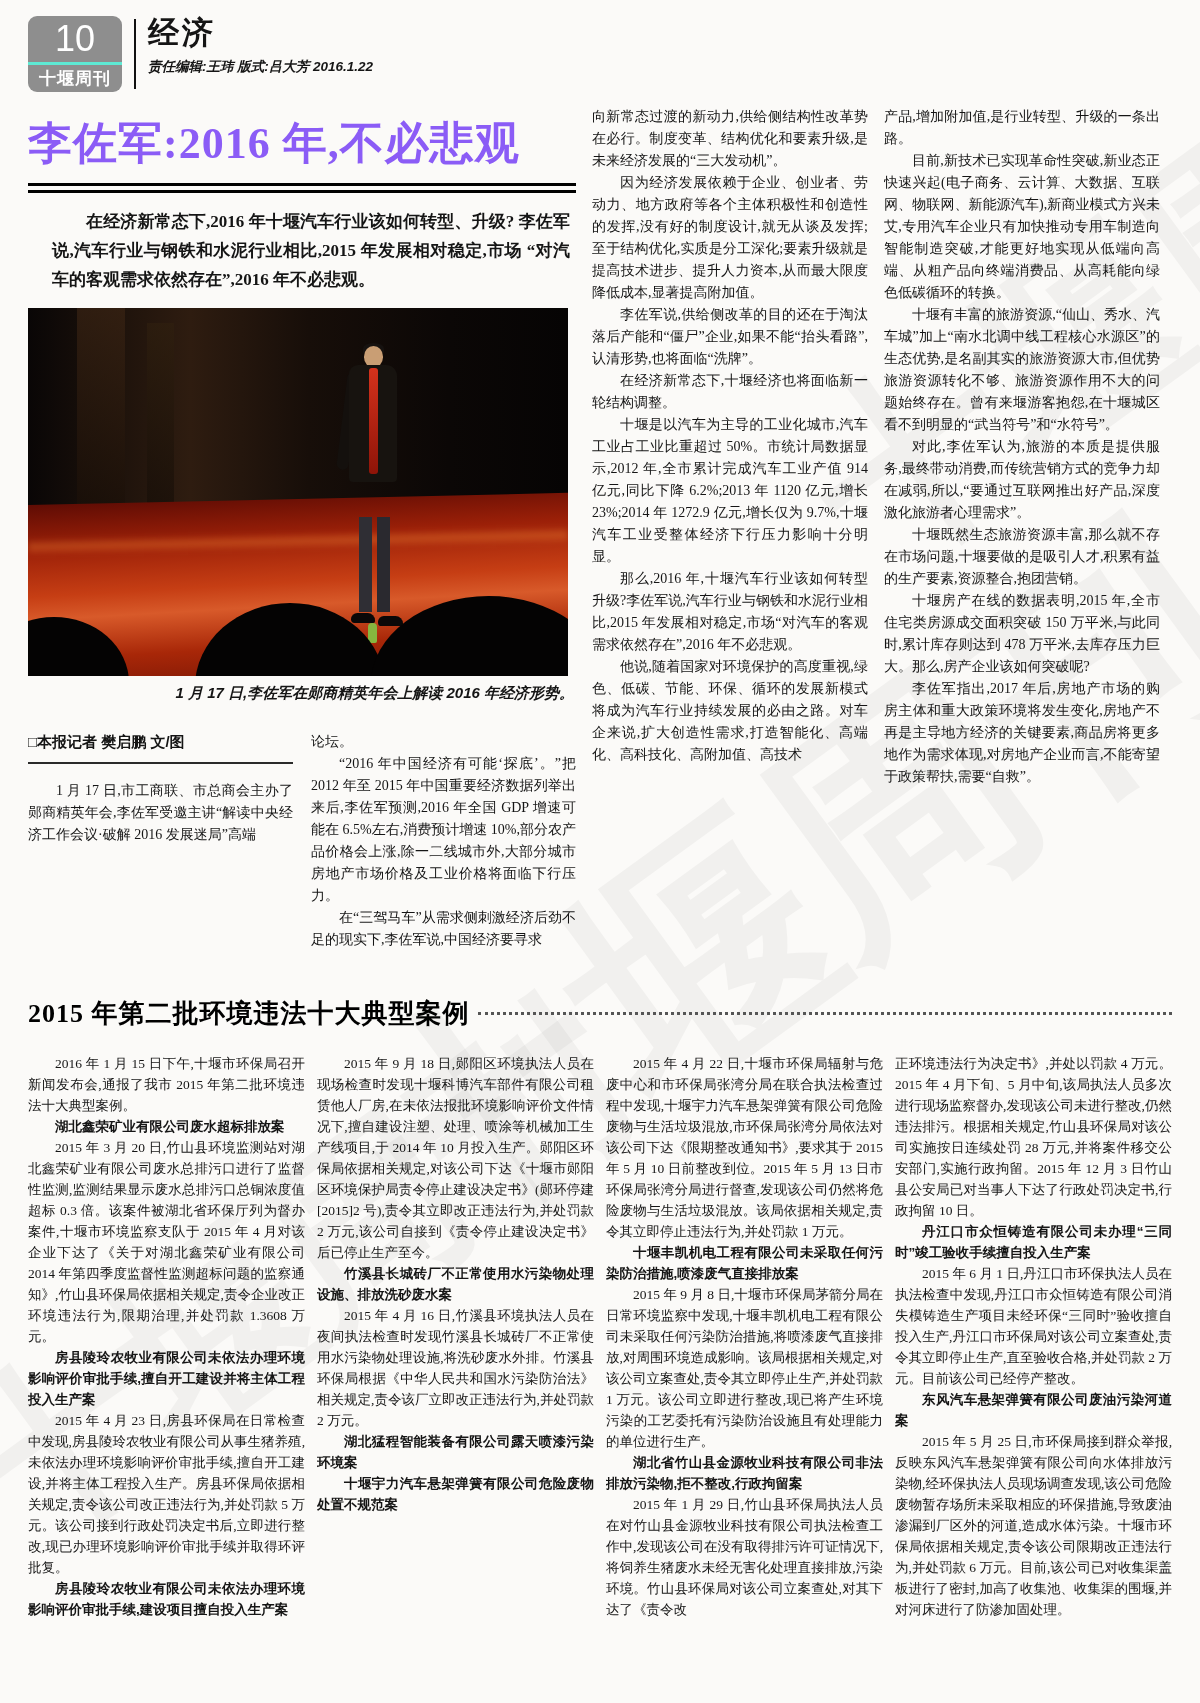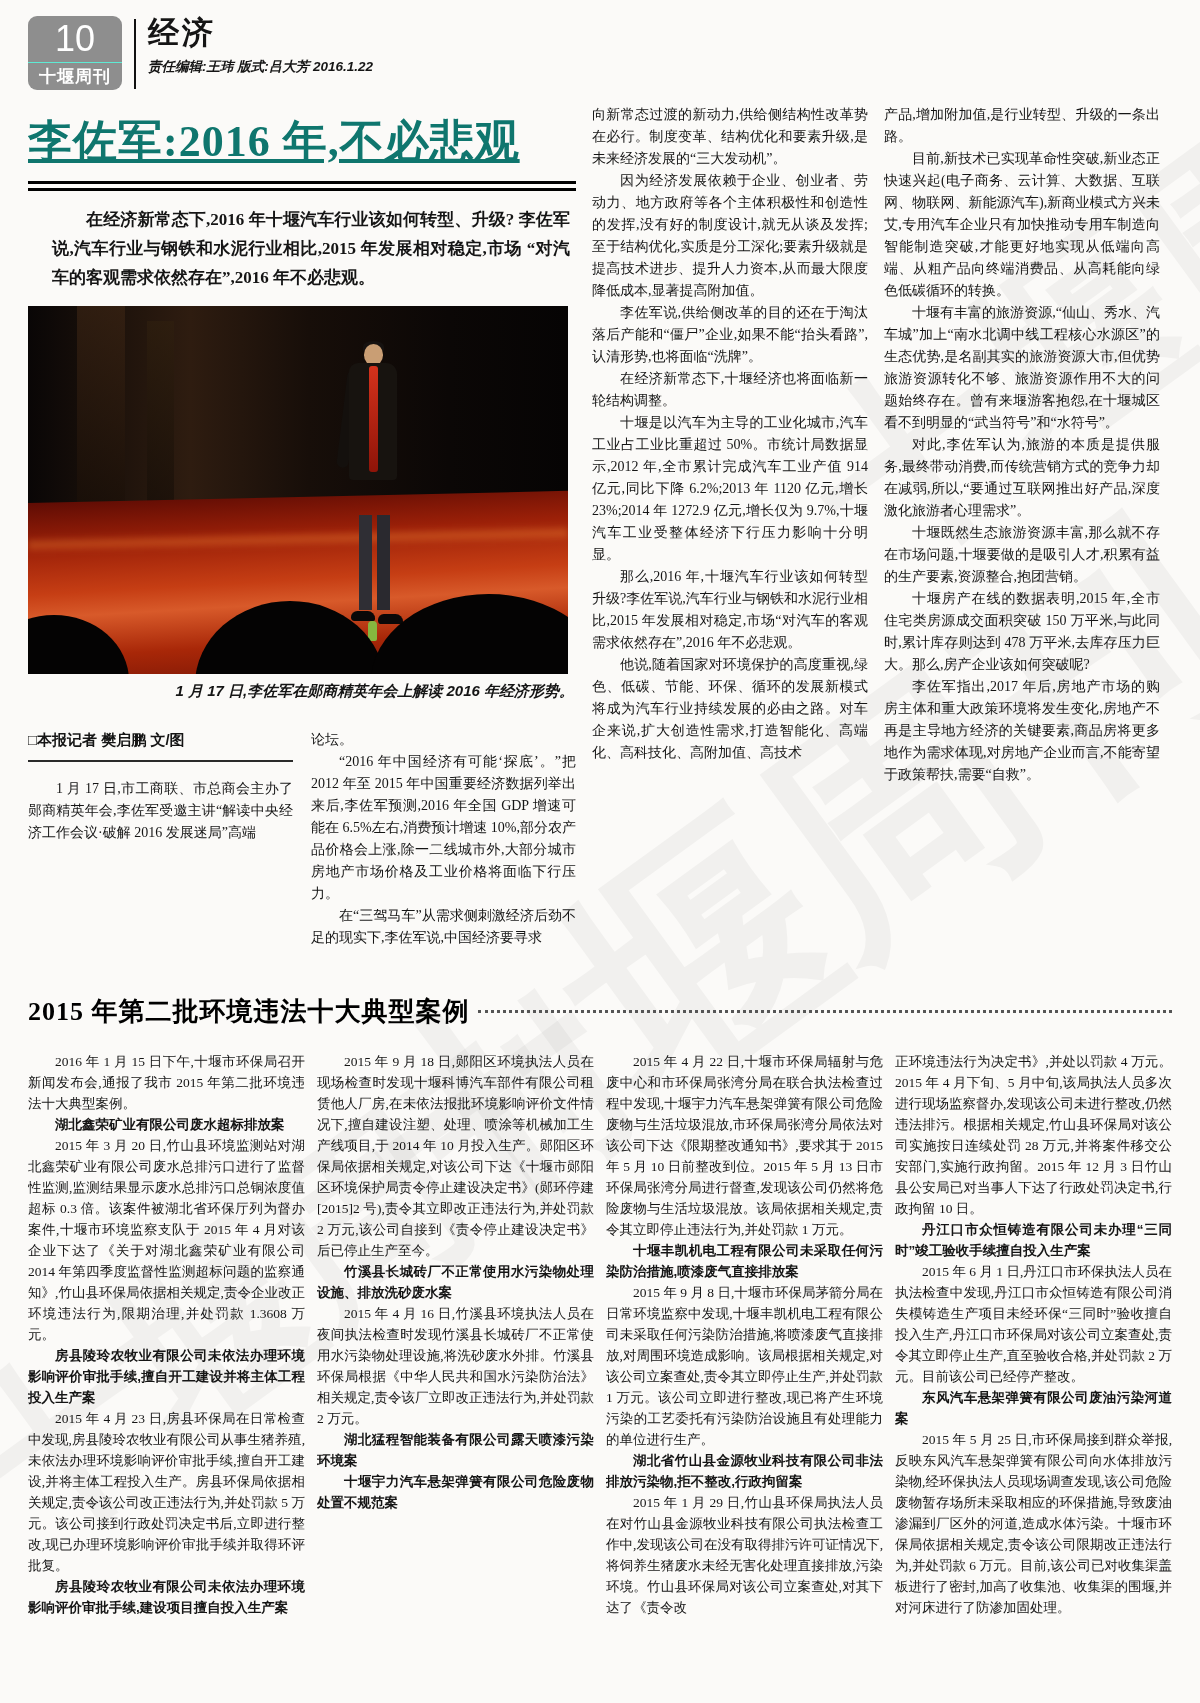--- a/index.html
+++ b/index.html
@@ -9,31 +9,31 @@
   .wm{position:absolute;font-family:"Liberation Sans","DejaVu Sans",sans-serif;font-weight:900;
       color:rgba(130,130,130,0.08);transform:rotate(-36deg);white-space:nowrap;pointer-events:none;z-index:0;}
   .wm1{font-size:250px;left:300px;top:720px;}
   .wm2{font-size:200px;left:760px;top:150px;}
   .wm3{font-size:190px;left:-90px;top:1150px;}
   .content{position:relative;z-index:1;}
   
   .page-header{display:flex;align-items:flex-start;}
   .page-badge{width:94px;border-radius:9px;overflow:hidden;background:#8e8e8e;color:#fff;text-align:center;
               font-family:"Liberation Sans","DejaVu Sans",sans-serif;flex:none;}
-  .badge-num{font-size:36px;line-height:46px;height:46px;border-bottom:1px solid #5eead4;}
+  .badge-num{font-size:36px;line-height:46px;height:46px;border-bottom:3px solid #5eead4;}
   .badge-name{font-size:17px;font-weight:bold;height:27px;line-height:27px;letter-spacing:1px;}
   .header-divider{width:2px;height:70px;background:#111;margin:3px 12px 0 12px;flex:none;}
   .section-name{font-size:31px;font-weight:900;letter-spacing:3px;line-height:1.1;
                 font-family:"Liberation Sans","DejaVu Sans",sans-serif;}
   .header-meta{font-size:13.5px;font-weight:bold;font-style:italic;margin-top:8px;
                font-family:"Liberation Sans","DejaVu Sans",sans-serif;}
   
   .article1{display:flex;gap:16px;margin-top:10px;height:882px;overflow:hidden;}
   .a1-left{width:548px;flex:none;}
-  .headline{font-size:44px;font-weight:900;letter-spacing:1px;line-height:1.2;margin:16px 0 12px 0;color:#0f766e;text-decoration:underline;}
+  .headline{font-size:44px;font-weight:900;letter-spacing:1px;line-height:1.2;margin:16px 0 12px 0;color:#8b5cf6;}
   .double-rule{border-top:3px solid #000;border-bottom:3px solid #000;height:4px;margin-bottom:14px;}
   .lead{font-size:17px;line-height:29px;font-weight:bold;text-align:justify;text-indent:2em;
         margin:0 6px 14px 24px;}
   
   .photo{position:relative;width:540px;height:368px;background:#0e0a08;overflow:hidden;}
   .ph-wall{position:absolute;left:0;right:0;top:0;height:58%;
            background:linear-gradient(90deg,#090606 0%,#1d120b 16%,#2e1c10 30%,#170e09 52%,#0b0706 78%,#060404 100%);}
   .ph-panel1{position:absolute;left:9%;top:0;width:9%;height:58%;background:linear-gradient(#3c2514,#180e07);opacity:.65;}
   .ph-panel2{position:absolute;left:22%;top:4%;width:5%;height:54%;background:linear-gradient(#30200f,#120b06);opacity:.6;}
   .ph-floor{position:absolute;left:-2%;right:-2%;top:52%;height:52%;transform:rotate(-1.3deg);

